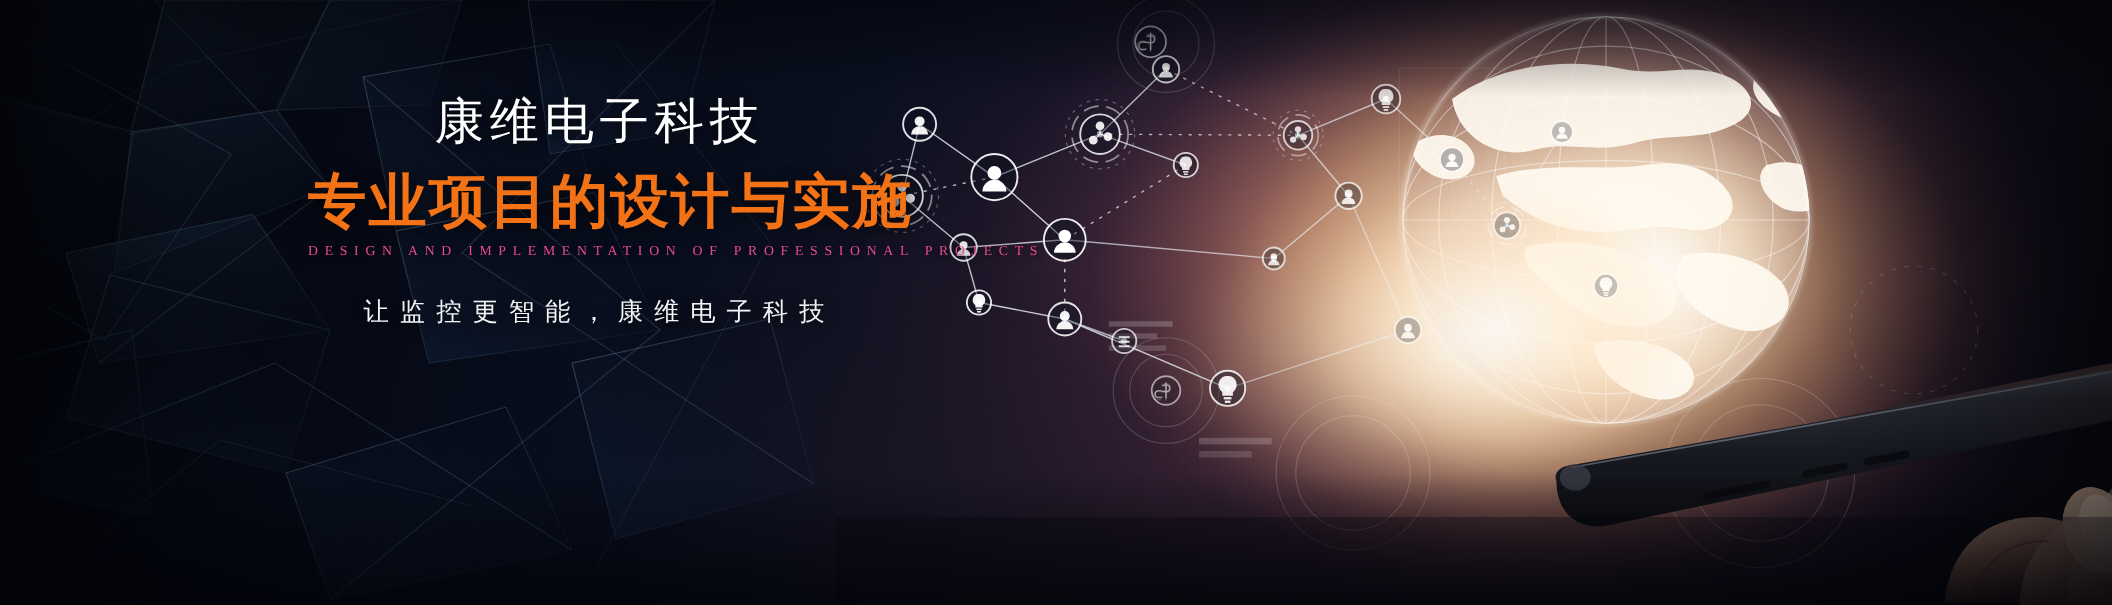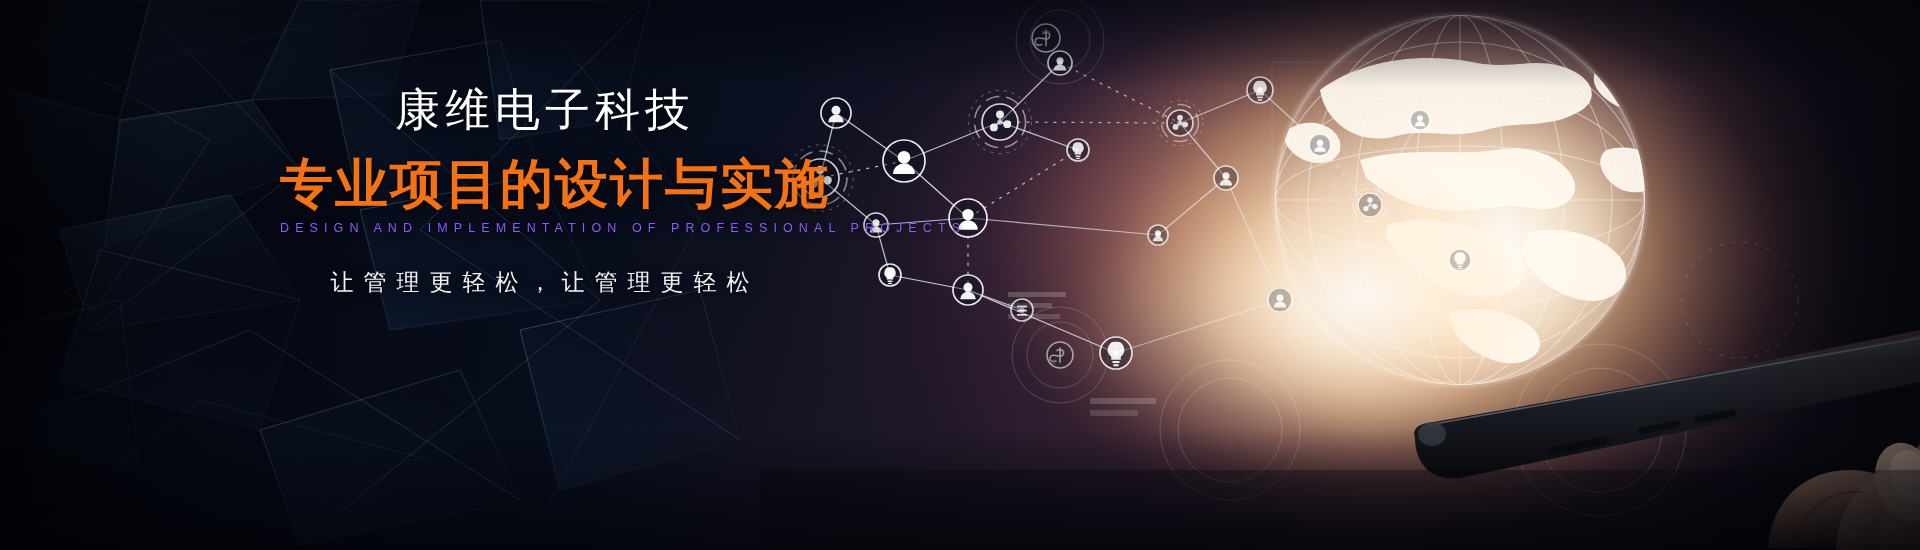--- a/index.html
+++ b/index.html
@@ -61,26 +61,27 @@
     font-size:53px;
     line-height:1.02;
     letter-spacing:2px;
     font-weight:700;
     white-space:nowrap;
     text-shadow:0 2px 16px rgba(0,0,0,.8);
     font-family:Liberation Serif, serif;
   }
   .sub-en{
     margin-top:10px;
-    color:#8b5cf6;
+    color:#ec4899;
     font-size:12.5px;
     letter-spacing:6.1px;
     font-weight:400;
     white-space:nowrap;
     text-shadow:0 1px 6px rgba(0,0,0,.9);
+    font-family:Liberation Serif, serif;
   }
   .tagline{
     margin-top:32px;
     color:#f2f4f8;
     font-size:23px;
     letter-spacing:10px;
     font-weight:400;
     white-space:nowrap;
     text-shadow:0 2px 12px rgba(0,0,0,.9);
   }
@@ -532,16 +533,16 @@
       <rect x="0" y="470" width="1160" height="80" fill="#05070f" opacity="0.35"></rect>
     </svg>
   </div>
 
   <div class="vignette"></div>
 
   <div class="copy">
     <div class="title">康维电子科技</div>
     <div class="headline">专业项目的设计与实施</div>
     <div class="sub-en">DESIGN AND IMPLEMENTATION OF PROFESSIONAL PROJECTS</div>
-    <div class="tagline">让管理更轻松，让管理更轻松</div>
+    <div class="tagline">让监控更智能，康维电子科技</div>
   </div>
 
 </div>
 
 </body></html>

